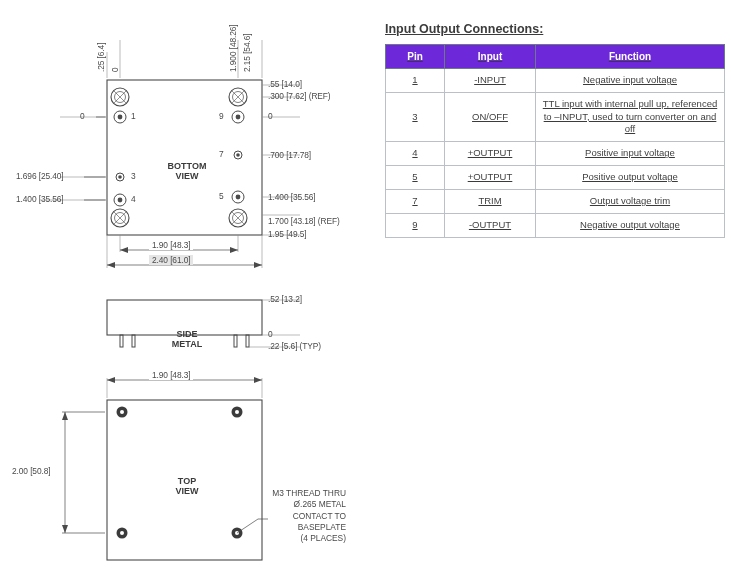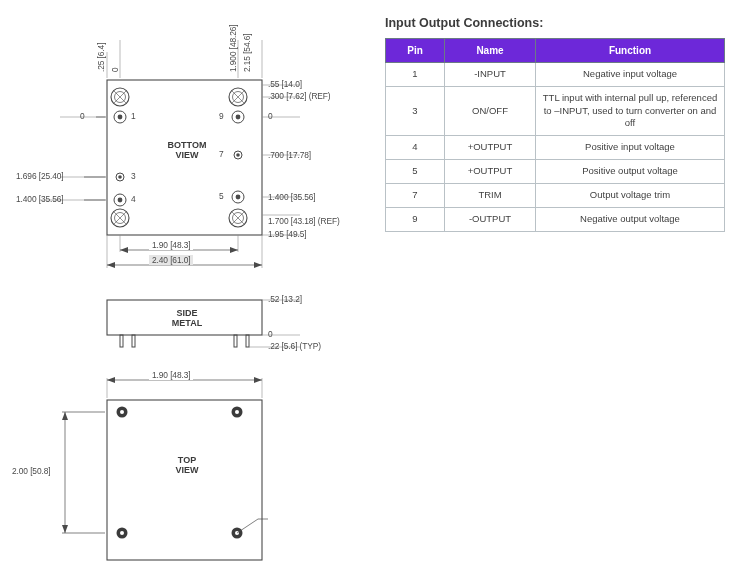--- a/index.html
+++ b/index.html
@@ -17,22 +17,23 @@
   }
   .root {
     position: relative;
     width: 731px;
     height: 571px;
   }
   
   .table-panel {
     position: absolute;
     left: 385px;
-    top: 10px;
+    top: 16px;
     width: 340px;
+    text-decoration: underline;
   }
   .table-title {
     font-size: 12.5px;
     font-weight: bold;
     color: #3c3c3c;
     margin: 6px 0 8px 0;
   }
   table.io {
     border-collapse: collapse;
     width: 340px;
@@ -79,20 +80,21 @@
     transform: rotate(-90deg);
   }
   .viewlabel {
     position: absolute;
     font-size: 9px;
     font-weight: bold;
     color: #3b3b3b;
     text-align: center;
     line-height: 1.15;
     white-space: pre;
+    margin-top: 21px;
   }
   .note {
     position: absolute;
     font-size: 8.4px;
     color: #4a4a4a;
     line-height: 1.35;
     text-align: right;
     white-space: pre;
   }
   svg { display: block; }
@@ -284,29 +286,34 @@
     <div class="viewlabel" style="left:152px; top:308px; width:70px;">SIDE
 METAL</div>
     <div class="dim" style="left:268px; top:294px;">.52 [13.2]</div>
     <div class="dim" style="left:268px; top:329px;">0</div>
     <div class="dim" style="left:268px; top:341px;">.22 [5.6] (TYP)</div>
 
     <div class="viewlabel" style="left:152px; top:455px; width:70px;">TOP
 VIEW</div>
     <div class="dim" style="left:149px; top:370px; background:#fff; padding:0 3px;">1.90 [48.3]</div>
     <div class="dim" style="left:12px; top:466px;">2.00 [50.8]</div>
+    <div class="note" style="left:236px; top:488px; width:110px;">M3 THREAD THRU
+Ø.265 METAL
+CONTACT TO
+BASEPLATE
+(4 PLACES)</div>
   </div>
 
   <div class="table-panel">
     <div class="table-title">Input Output Connections:</div>
     <table class="io">
       <thead>
         <tr>
           <th>Pin</th>
-          <th>Name</th>
+          <th>Input</th>
           <th>Function</th>
         </tr>
       </thead>
       <tbody>
         <tr>
           <td class="pin">1</td>
           <td class="name">-INPUT</td>
           <td class="func">Negative input voltage</td>
         </tr>
         <tr>

